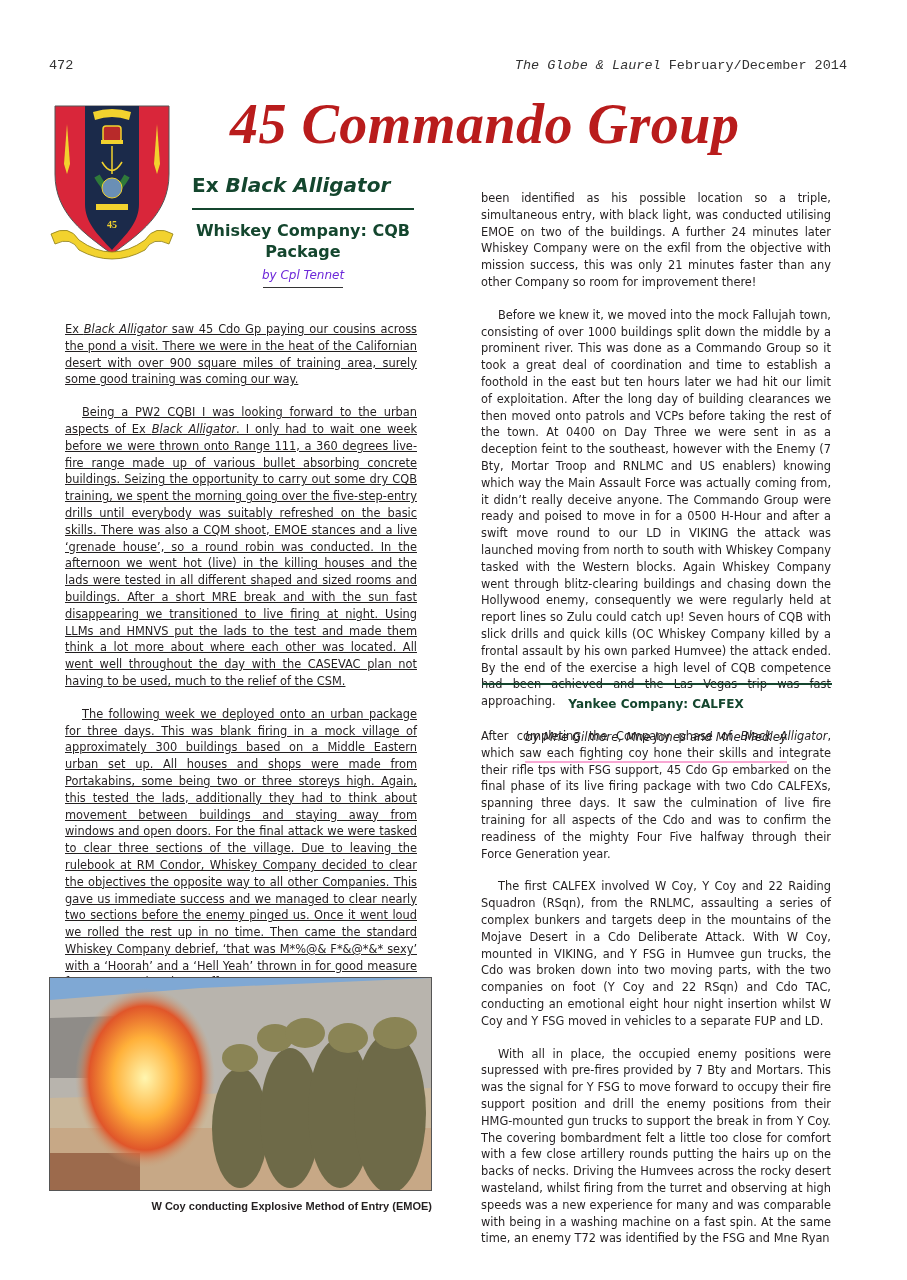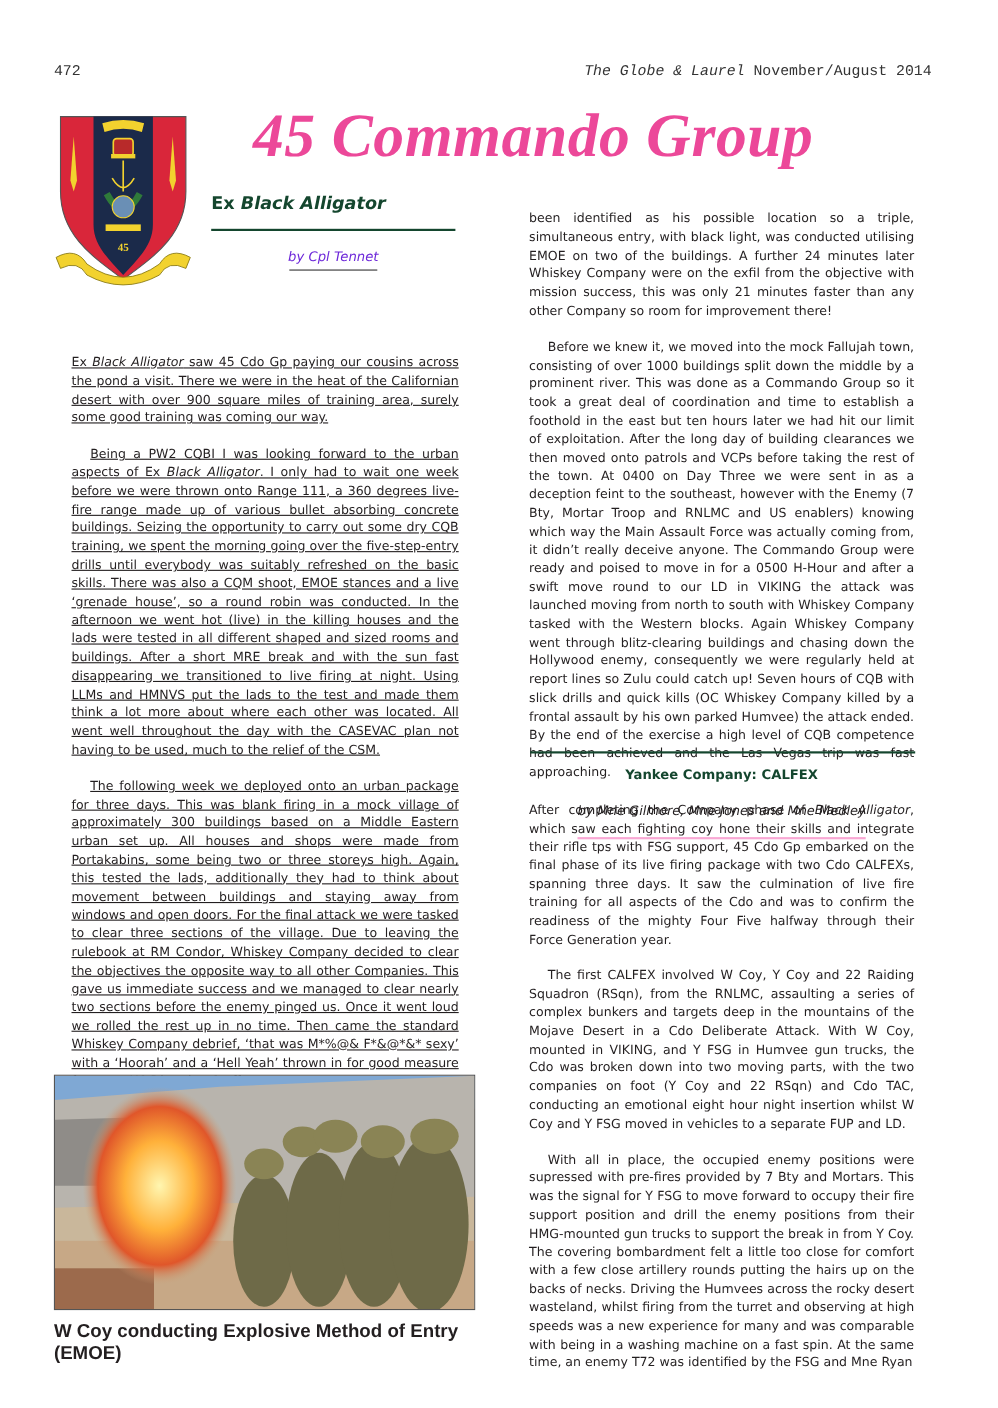--- a/index.html
+++ b/index.html
@@ -4,52 +4,52 @@
 <style>
   html, body { margin: 0; padding: 0; background: #ffffff; }
   body { width: 907px; height: 1280px; position: relative; overflow: hidden; color: #231f20; }
   .running-head { position: absolute; top: 58px; left: 49px; right: 60px; height: 18px; font-family: Liberation Mono, monospace; font-size: 13.5px; color: #333; }
   .page-num { position: absolute; left: 0; top: 0; }
   .pub { position: absolute; right: 0; top: 0; }
   .pub i { font-style: italic; }
 
   .crest { position: absolute; left: 49px; top: 104px; width: 126px; height: 160px; }
 
-  .main-title { position: absolute; left: 230px; top: 92px; font-family: "Liberation Serif", serif; font-style: italic; font-weight: bold; font-size: 56px; color: #ec4899; letter-spacing: 0.5px; white-space: nowrap; }
+  .main-title { position: absolute; left: 230px; top: 92px; font-family: "Liberation Serif", serif; font-style: italic; font-weight: bold; font-size: 56px; color: #b91c1c; letter-spacing: 0.5px; white-space: nowrap; }
 
   .col { position: absolute; font-family: "DejaVu Sans", sans-serif; font-size: 11.4px; line-height: 16.8px; text-align: justify; }
   .col-left { left: 49px; top: 305px; width: 384px; text-decoration: underline; }
   .col-right { left: 465px; top: 174px; width: 382px; }
   .col p { margin: 16px; text-indent: 0; }
   .col p.ind { text-indent: 17px; }
   .col i { font-style: italic; }
 
   .head-block { position: absolute; left: 192px; top: 170px; width: 222px; text-align: center; font-family: "DejaVu Sans", sans-serif; color: #14462e; }
-  .exercise-title { font-size: 16px; font-weight: bold; text-align: left; line-height: 30px; }
+  .exercise-title { font-size: 20px; font-weight: bold; text-align: left; line-height: 30px; }
   .exercise-title i { font-style: italic; }
   .rule1 { border-top: 2px solid #14462e; margin: 8px 0 10px 0; }
   .section-title { font-size: 16px; font-weight: bold; line-height: 21px; }
   .byline { font-size: 12px; font-style: italic; color: #6d28d9; margin-top: 6px; display: inline-block; }
   .rule2 { width: 80px; margin: 4px auto 0; border-top: 1px solid #333; }
 
   .photo { position: absolute; left: 49px; top: 977px; width: 383px; height: 214px; overflow: hidden; border: 1px solid #555; box-sizing: border-box; }
-  .caption { position: absolute; left: 49px; top: 1200px; width: 383px; text-align: left; font-family: "Liberation Sans", sans-serif; font-weight: bold; font-size: 17px; color: #231f20; }
+  .caption { position: absolute; left: 49px; top: 1200px; width: 383px; text-align: right; font-family: "Liberation Sans", sans-serif; font-weight: bold; font-size: 11px; color: #231f20; }
 
   .section-rule { position: absolute; left: 482px; top: 683px; width: 350px; border-top: 2px solid #14462e; }
   .yankee-head { position: absolute; left: 465px; top: 692px; width: 382px; text-align: center; font-family: "DejaVu Sans", sans-serif; }
   .yankee-title { font-size: 12px; font-weight: bold; color: #14462e; line-height: 24px; }
   .yankee-byline { font-size: 11.8px; font-style: italic; display: inline-block; border-bottom: 2px solid #f9a8d4; padding-bottom: 17px; margin-top: 14px; }
   .col-right2 { left: 465px; top: 712px; width: 382px; }
 </style>
 </head>
 <body>
 
 <div class="running-head">
   <span class="page-num">472</span>
-  <span class="pub"><i>The Globe &amp; Laurel</i><span> November/August 2014</span></span>
+  <span class="pub"><i>The Globe &amp; Laurel</i><span> February/December 2014</span></span>
 </div>
 
 <div class="crest">
   <svg width="126" height="160" viewBox="0 0 126 160">
     <path d="M6 2 H120 V70 C120 110 90 130 63 150 C36 130 6 110 6 70 Z" fill="#d9263a" stroke="#555" stroke-width="1"></path>
     <path d="M36 2 H90 V100 C90 118 78 130 63 146 C48 130 36 118 36 100 Z" fill="#1b2a4a"></path>
     <path d="M44 8 Q63 2 82 8 L80 16 Q63 10 46 16 Z" fill="#f2d22e"></path>
     <rect x="54" y="22" width="18" height="16" rx="3" fill="#b82a2a" stroke="#f2d22e" stroke-width="1.5"></rect>
     <rect x="52" y="36" width="22" height="4" fill="#f2d22e"></rect>
     <line x1="63" y1="42" x2="63" y2="70" stroke="#f2d22e" stroke-width="1.5"></line>
@@ -62,20 +62,21 @@
     <path d="M108 20 L111 60 L108 70 L105 60 Z" fill="#f2d22e"></path>
     <path d="M2 130 Q20 120 30 136 Q63 160 96 136 Q106 120 124 130 L120 140 Q104 132 96 146 Q63 164 30 146 Q22 132 6 140 Z" fill="#f2d22e" stroke="#8a7a10" stroke-width="0.8"></path>
   </svg>
 </div>
 
 <div class="main-title">45 Commando Group</div>
 
 <div class="head-block">
   <div class="exercise-title"><span>Ex </span><i>Black Alligator</i></div>
   <div class="rule1"></div>
+  <div class="section-title">Whiskey Company: CQB Package</div>
   <div class="byline">by Cpl Tennet</div>
   <div class="rule2"></div>
 </div>
 
 <div class="col col-left" id="col-left">
     <p><span>Ex </span><i>Black Alligator</i><span> saw 45 Cdo Gp paying our cousins across the pond a visit. There we were in the heat of the Californian desert with over 900 square miles of training area, surely some good training was coming our way.</span></p>
     <p class="ind"><span>Being a PW2 CQBI I was looking forward to the urban aspects of Ex </span><i>Black Alligator</i><span>. I only had to wait one week before we were thrown onto Range 111, a 360 degrees live-fire range made up of various bullet absorbing concrete buildings. Seizing the opportunity to carry out some dry CQB training, we spent the morning going over the five-step-entry drills until everybody was suitably refreshed on the basic skills. There was also a CQM shoot, EMOE stances and a live ‘grenade house’, so a round robin was conducted. In the afternoon we went hot (live) in the killing houses and the lads were tested in all different shaped and sized rooms and buildings. After a short MRE break and with the sun fast disappearing we transitioned to live firing at night. Using LLMs and HMNVS put the lads to the test and made them think a lot more about where each other was located. All went well throughout the day with the CASEVAC plan not having to be used, much to the relief of the CSM.</span></p>
     <p class="ind"><span>The following week we deployed onto an urban package for three days. This was blank firing in a mock village of approximately 300 buildings based on a Middle Eastern urban set up. All houses and shops were made from Portakabins, some being two or three storeys high. Again, this tested the lads, additionally they had to think about movement between buildings and staying away from windows and open doors. For the final attack we were tasked to clear three sections of the village. Due to leaving the rulebook at RM Condor, Whiskey Company decided to clear the objectives the opposite way to all other Companies. This gave us immediate success and we managed to clear nearly two sections before the enemy pinged us. Once it went loud we rolled the rest up in no time. Then came the standard Whiskey Company debrief, ‘that was M*%@&amp; F*&amp;@*&amp;* sexy’ with a ‘Hoorah’ and a ‘Hell Yeah’ thrown in for good measure from our US Directing Staff.</span></p>
     <p class="ind"><span>Several days later we were break with locating a High Value Target (HVT) in another village. Three buildings had</span></p>
   </div>

